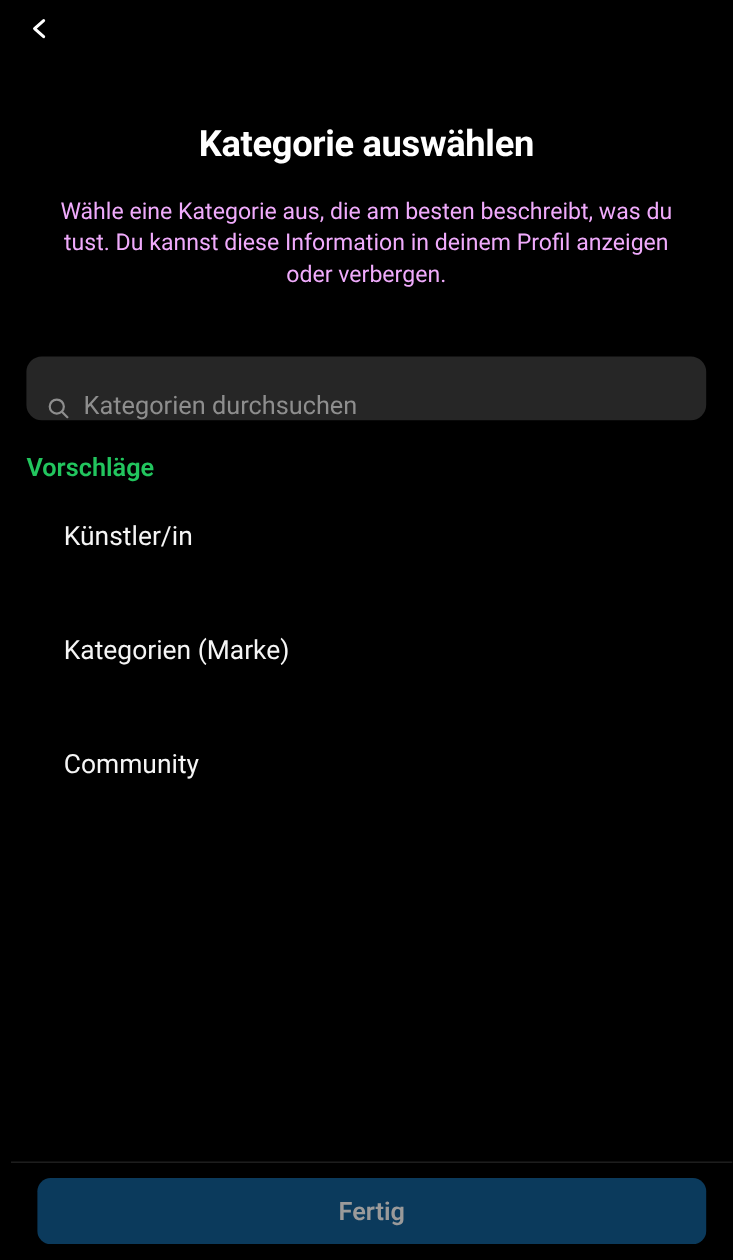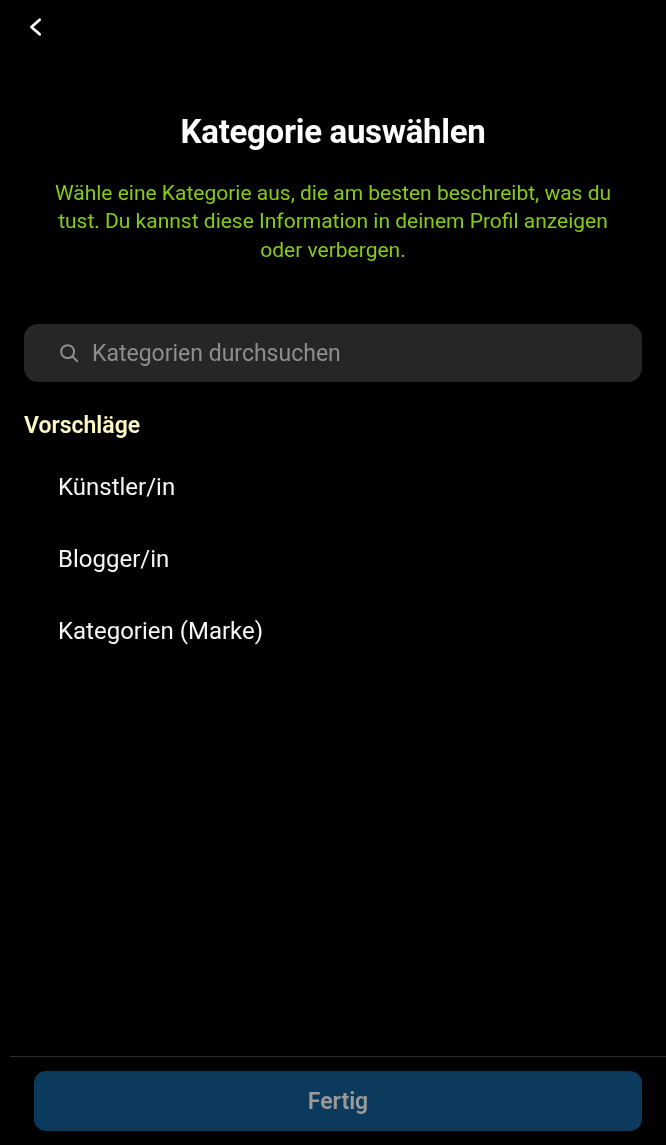--- a/index.html
+++ b/index.html
@@ -45,32 +45,32 @@
     .title {
       font-size: 33px;
       font-weight: 700;
       color: #fff;
       letter-spacing: -0.3px;
       margin-bottom: 28px;
     }
     .subtitle {
       font-size: 21px;
       line-height: 1.35;
-      color: #84cc16;
+      color: #f0abfc;
       font-weight: 400;
       padding: 0 8px;
     }
     .search-wrap {
       margin: 60px 24px 0 24px;
       background: #262626;
       border-radius: 14px;
       height: 58px;
       display: flex;
-      align-items: center;
-      padding: 0 34px;
+      align-items: flex-end;
+      padding: 0 18px;
       gap: 12px;
     }
     .search-icon {
       color: #8e8e8e;
       flex-shrink: 0;
     }
     .search-icon svg {
       width: 22px;
       height: 22px;
       display: block;
@@ -82,26 +82,27 @@
       outline: none;
       color: #fff;
       font-size: 23px;
     }
     .search-input::placeholder {
       color: #8e8e8e;
     }
     .section-header {
       font-size: 23px;
       font-weight: 600;
-      color: #fef9c3;
+      color: #22c55e;
       padding: 30px 24px 12px 24px;
     }
     .list {
       display: flex;
       flex-direction: column;
+      gap: 32px;
     }
     .list-item {
       padding: 22px 24px 22px 58px;
       font-size: 24px;
       font-weight: 400;
       color: #f5f5f5;
       cursor: pointer;
     }
     .footer {
       position: absolute;
@@ -154,20 +155,20 @@
         <line x1="21" y1="21" x2="15.8" y2="15.8"></line>
       </svg>
     </span>
     <input class="search-input" type="text" placeholder="Kategorien durchsuchen" style="">
   </div>
 
   <div class="section-header">Vorschläge</div>
 
   <div class="list">
     <div class="list-item">Künstler/in</div>
-    <div class="list-item">Blogger/in</div>
     <div class="list-item">Kategorien (Marke)</div>
+    <div class="list-item">Community</div>
   </div>
 </div>
 
 <div class="footer">
   <button class="done-btn">Fertig</button>
 </div>
 
 </body></html>

